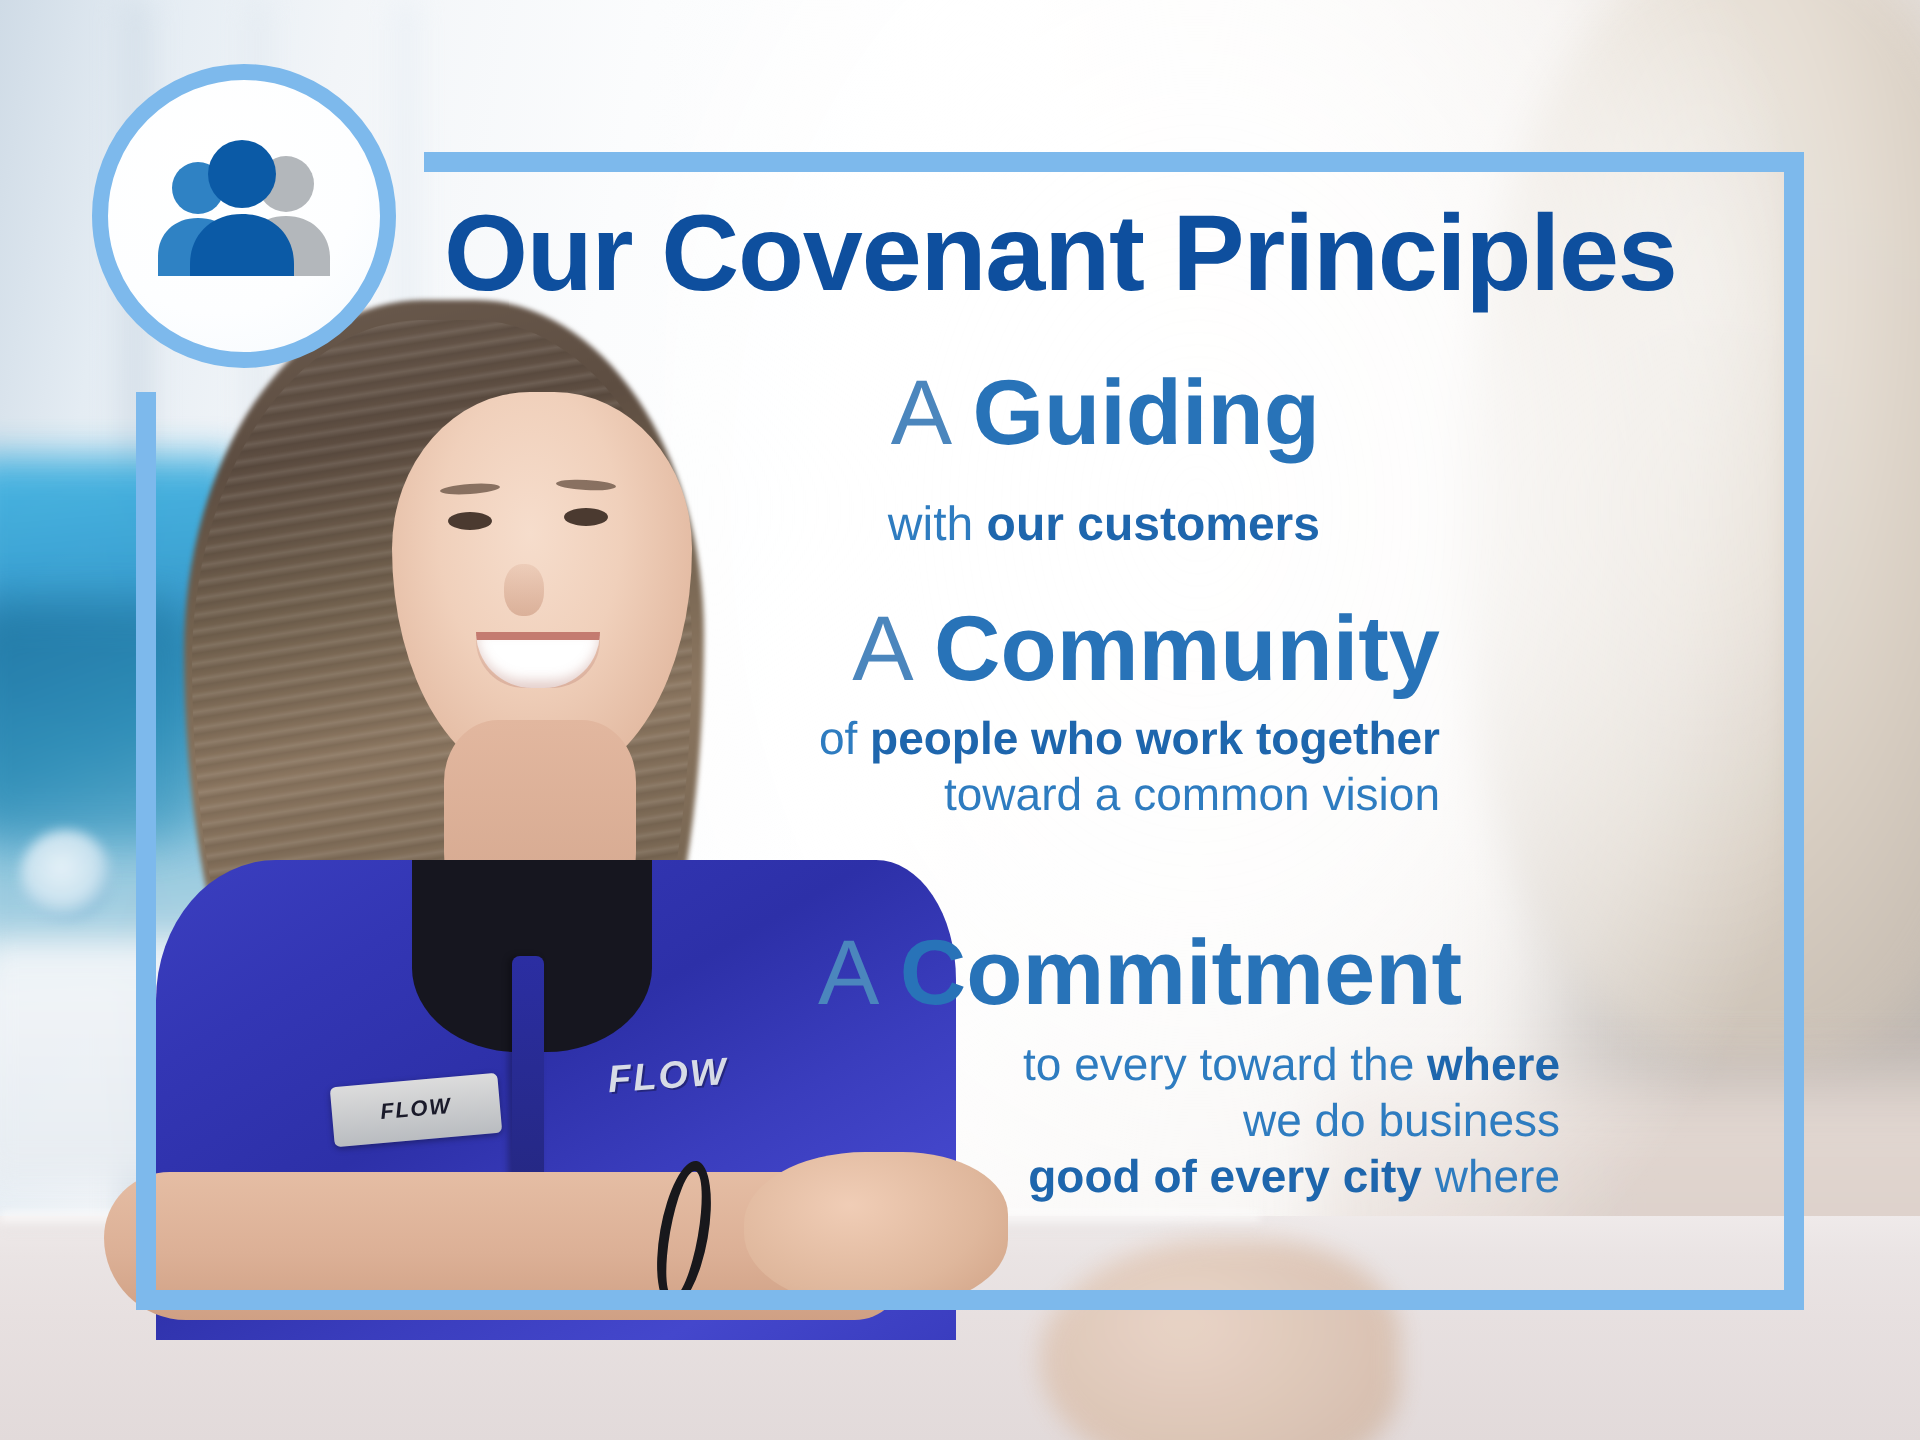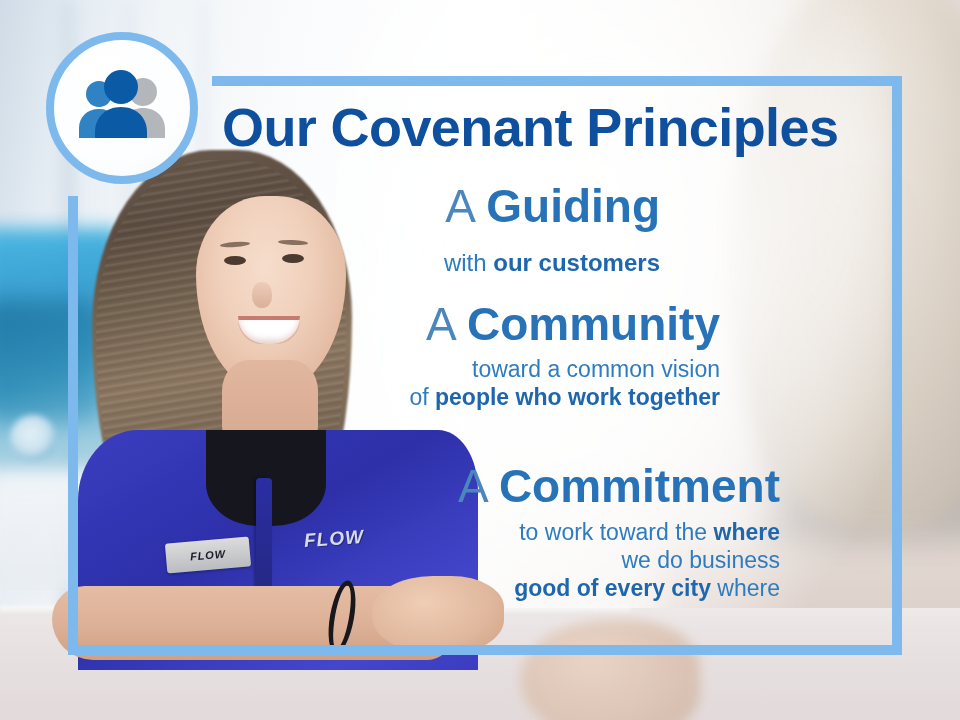--- a/index.html
+++ b/index.html
@@ -443,21 +443,21 @@
   #principle-covenant .p-head { font-size: 46px; }
   #principle-covenant .p-sub  { font-size: 24px; margin-top: 18px; }
 
   
   #principle-community { left: 300px; top: 300px; width: 420px; }
   #principle-community .p-head { font-size: 46px; }
   #principle-community .p-sub  { font-size: 23px; margin-top: 7px; }
 
   
   #principle-commitment { left: 360px; top: 462px; width: 420px; }
-  #principle-commitment .p-head { font-size: 46px; }
+  #principle-commitment .p-head { font-size: 46px; text-align: center; }
   #principle-commitment .p-sub  { font-size: 23px; margin-top: 8px; }
 </style>
 </head>
 <body>
 
 <div class="stage">
 
   <div class="photo">
     <div class="photo-base"></div>
     <div class="mullion m1"></div>
@@ -531,34 +531,34 @@
     <div class="p-sub">
       <span>with </span><b>our customers</b>
     </div>
   </div>
 
   <div class="principle" id="principle-community">
     <div class="p-head">
       <span class="art">A </span><span class="word">Community</span>
     </div>
     <div class="p-sub">
-      <div>toward a common vision</div>
       <div>
         <span>of </span><b>people who work together</b>
       </div>
+      <div>toward a common vision</div>
     </div>
   </div>
 
   <div class="principle" id="principle-commitment">
     <div class="p-head">
       <span class="art">A </span><span class="word">Commitment</span>
     </div>
     <div class="p-sub">
       <div>
-        <span>to work toward the </span><b>where</b>
+        <span>to every toward the </span><b>where</b>
       </div>
       <div>we do business</div>
       <div>
         <b>good of every city</b><span> where</span>
       </div>
     </div>
   </div>
 
 </div>
 

